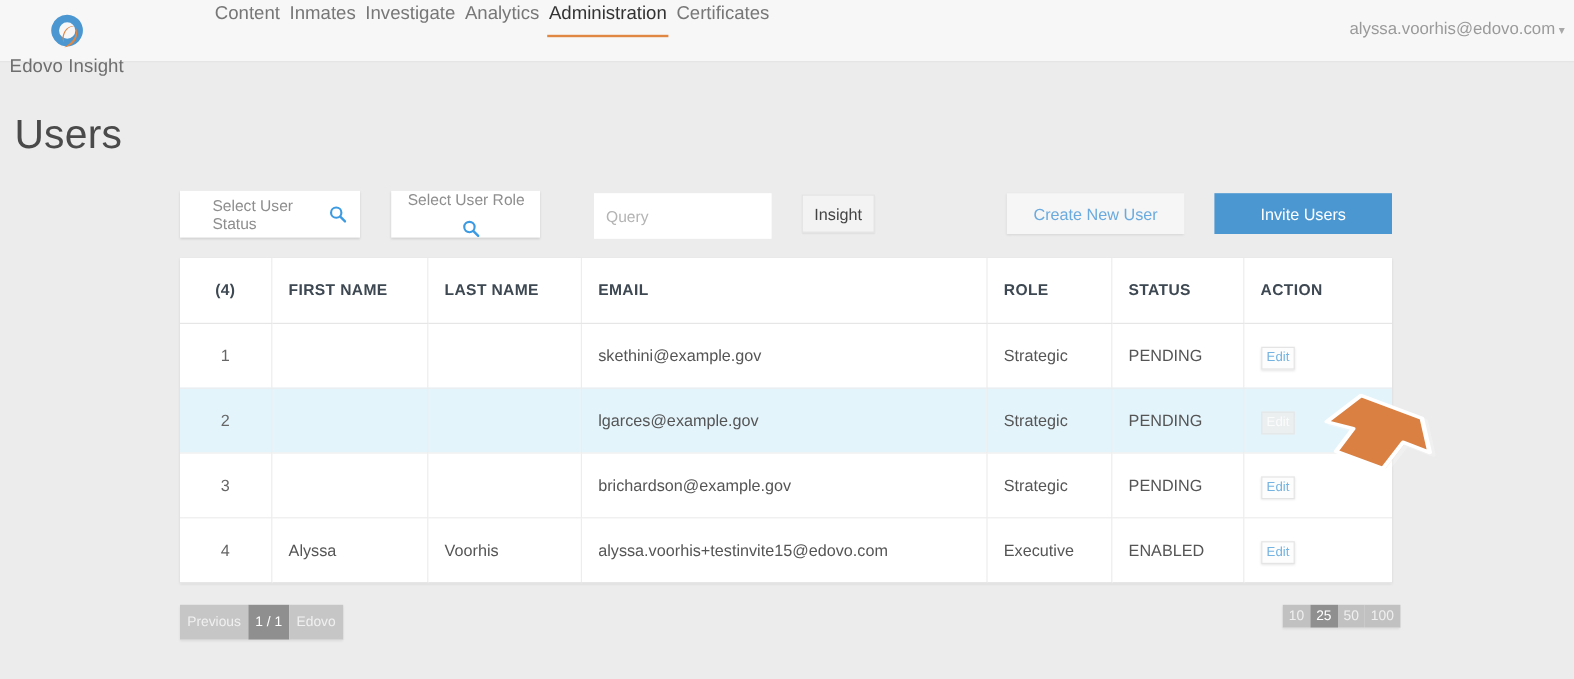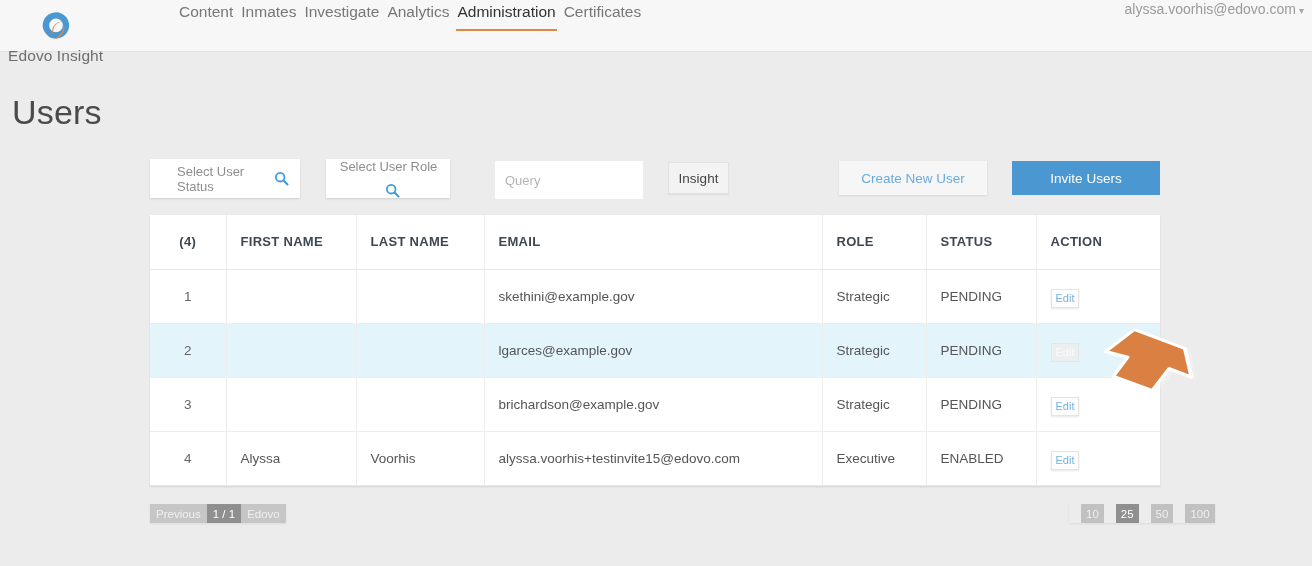--- a/index.html
+++ b/index.html
@@ -33,21 +33,21 @@
     height: 32px;
   }
   .nav-item {
     font-size: 15.5px; color: #777; padding: 2px 1px 8px 1px;
     line-height: 19px; cursor: pointer; white-space: nowrap;
   }
   .nav-item.active {
     color: #333; border-bottom: 2.5px solid #e08843;
   }
   .account {
-    position: absolute; right: 8px; top: 1px;
+    position: absolute; right: 8px; top: 15px;
     font-size: 14px; color: #9a9a9a; cursor: pointer;
     white-space: nowrap;
     margin-left: 44px;
   }
   .account .caret { font-size: 10px; margin-left: 3px; color: #a8a8a8; }
 
   
   .page-title {
     position: absolute; left: 12px; top: 70px;
     font-size: 34px; color: #4a4a4a; font-weight: 400;
@@ -153,38 +153,38 @@
   }
   .edit-btn.muted {
     color: rgba(255,255,255,.75);
     background: #eceff0; border-color: #e3e7e8;
     box-shadow: none;
   }
 
   
   .pager {
     position: absolute; left: 150px; top: 504px;
-    display: flex; height: 19px; font-size: 11.5px;
+    display: flex; height: 29px; font-size: 11.5px;
     box-shadow: 0 1px 2px rgba(0,0,0,.08);
   }
   .pager span {
     display: flex; align-items: center; padding: 0 6px;
     background: #c6c6c6; color: #f0f0f0; cursor: pointer;
   }
   .pager span.current { background: #8f8f8f; color: #fff; cursor: default; }
 
   .pagesize {
     position: absolute; left: 1069px; top: 504px;
     display: flex; height: 19px; font-size: 11.5px;
     box-shadow: 0 1px 2px rgba(0,0,0,.08);
   }
   .pagesize span {
     display: flex; align-items: center; justify-content: center;
     min-width: 20px; padding: 0 5px;
-    background: #c1c1c1; color: #efefef; cursor: pointer; margin-left: 12px;
+    background: #c1c1c1; color: #efefef; cursor: pointer;
   }
   .pagesize span.current { background: #8f8f8f; color: #fff; }
 
   
   .arrow-anno {
     position: absolute; left: 1098px; top: 322px;
     width: 116px; height: 80px; pointer-events: none;
   }
 </style>
 </head>

